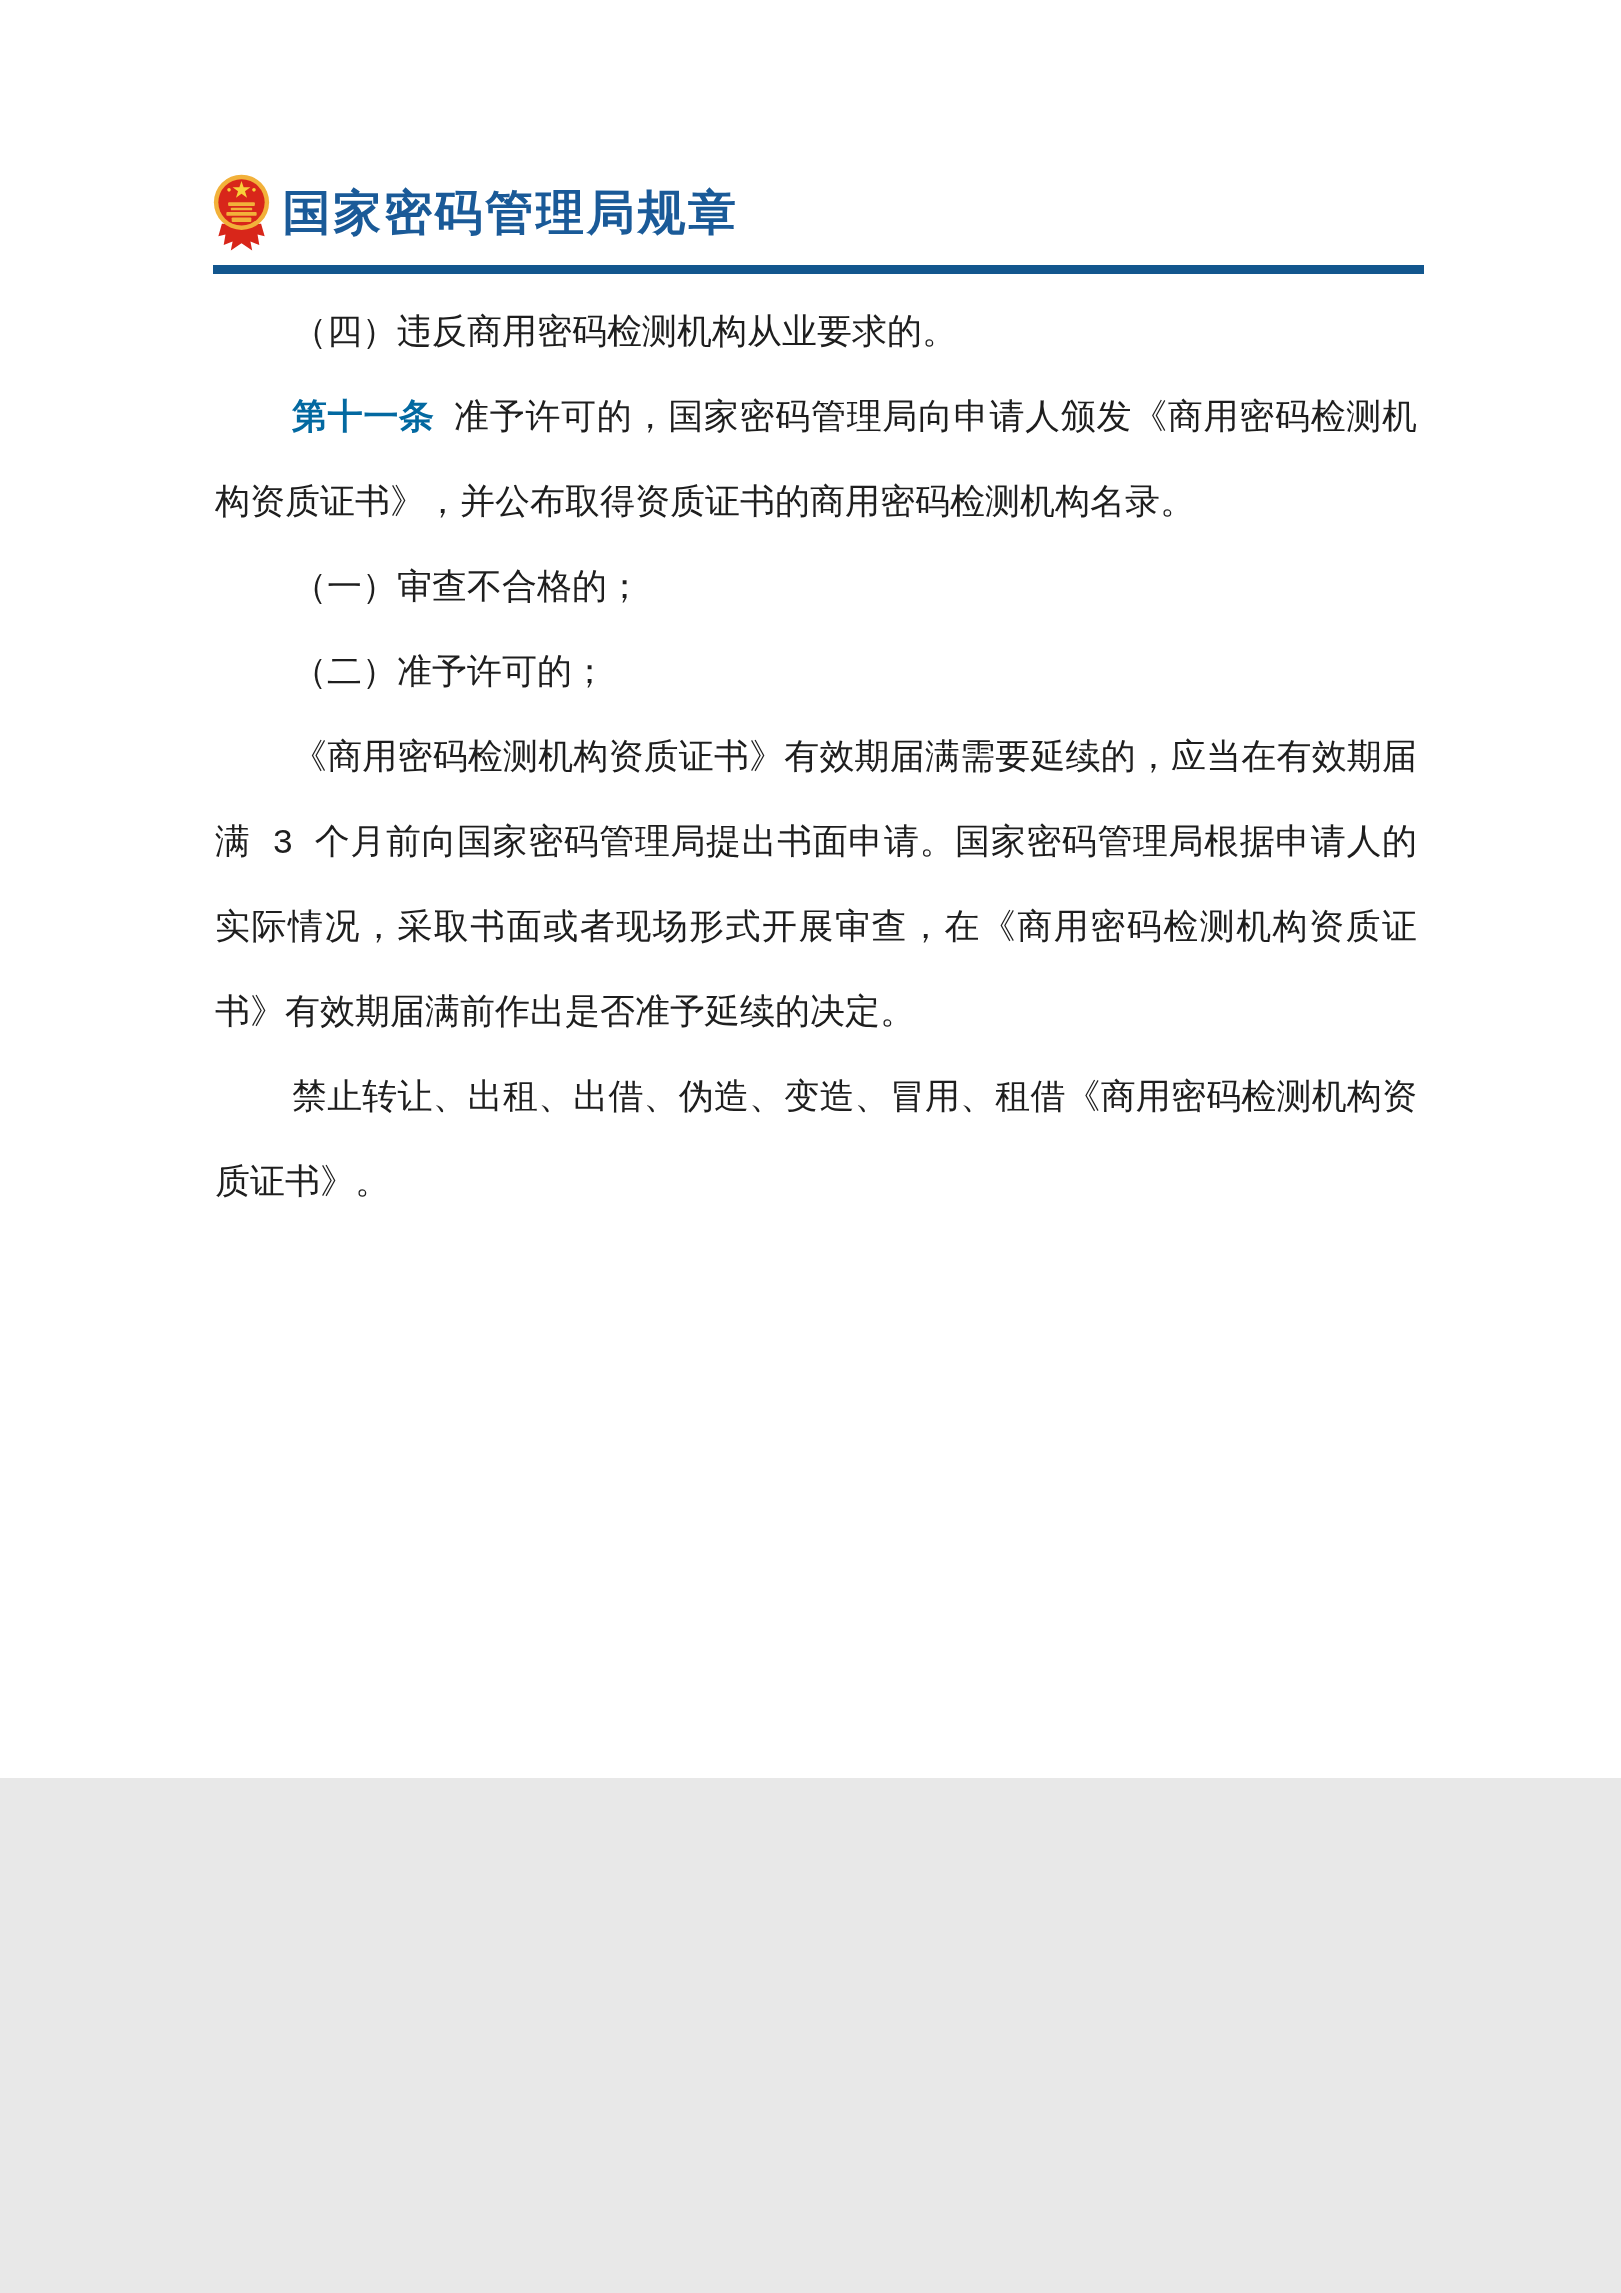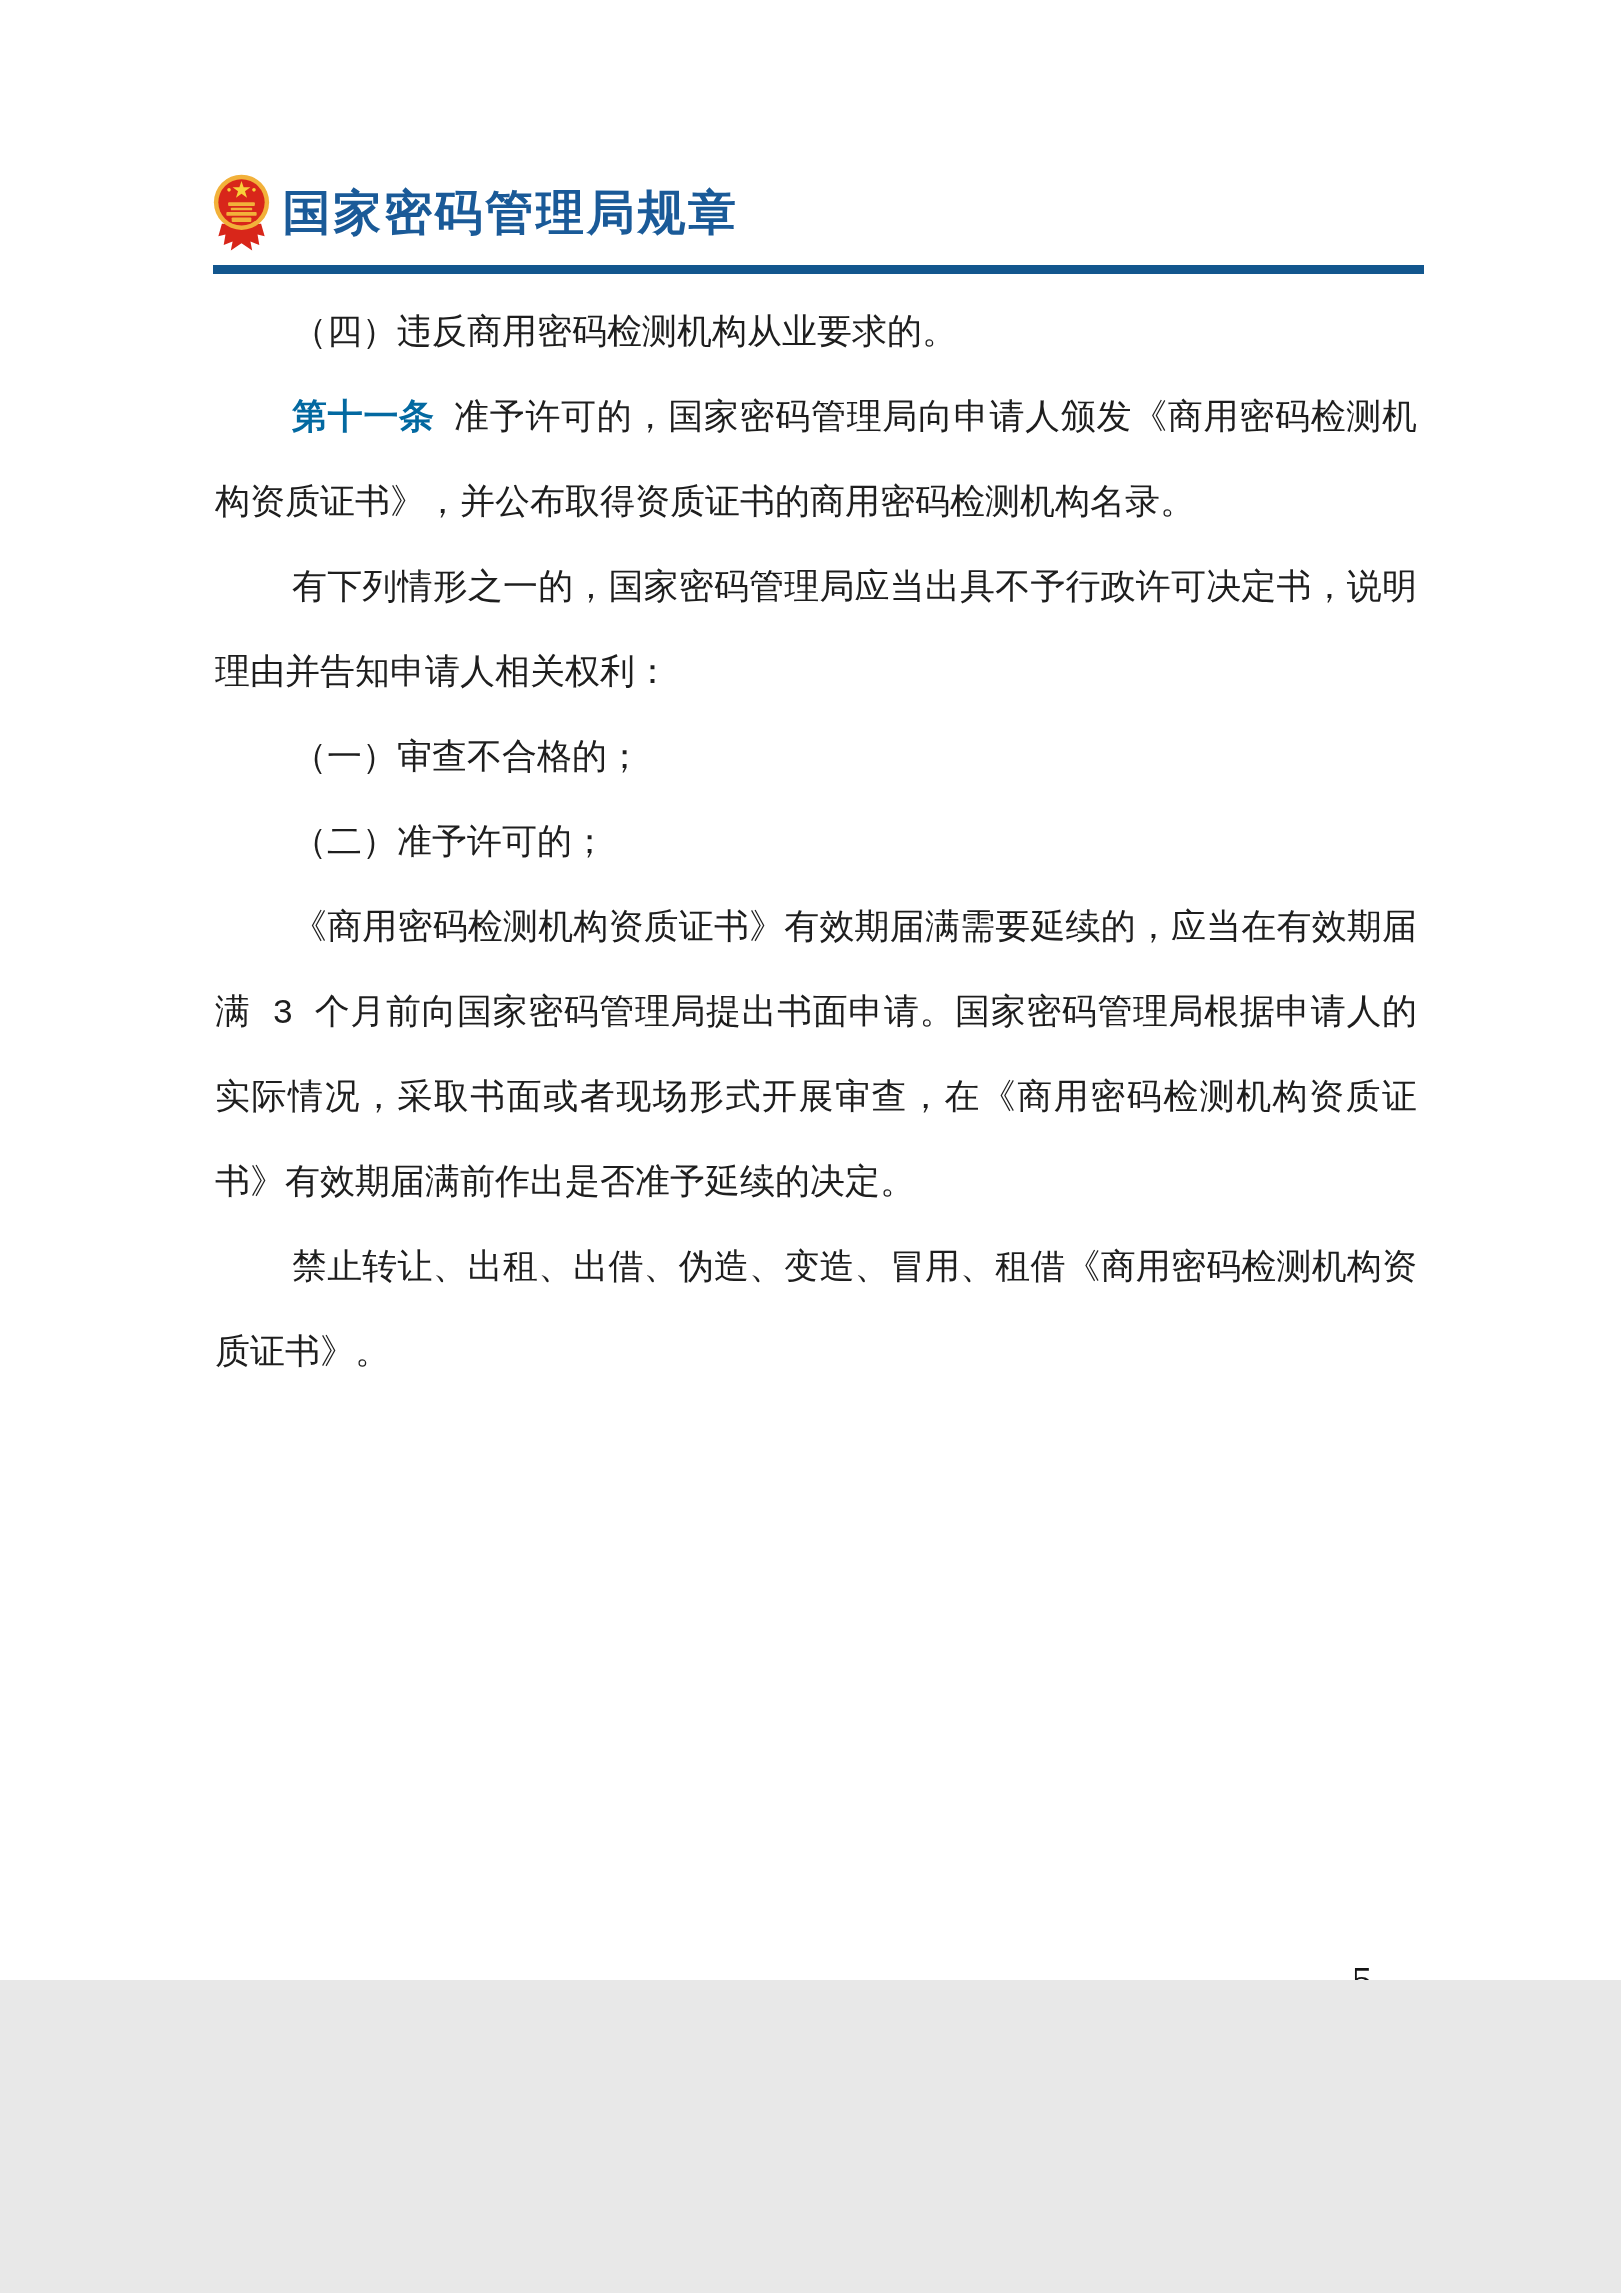--- a/index.html
+++ b/index.html
@@ -3,21 +3,21 @@
 <meta charset="utf-8">
 <style>
   html, body {
     margin: 0;
     padding: 0;
     background: #e8e8e8;
   }
   .page {
     position: relative;
     width: 1622px;
-    height: 1980px;
+    height: 1778px;
     margin: 0 auto;
     background: #ffffff;
     overflow: hidden;
     font-family: "DejaVu Serif", "Liberation Serif", serif;
   }
   
   .header {
     position: absolute;
     left: 213px;
     top: 172px;
@@ -125,21 +125,20 @@
       <rect x="21" y="51" width="22" height="5" rx="1" fill="#f2b13a"></rect>
     </svg>
     <div class="header-title">国家密码管理局规章</div>
   </div>
 
   <div class="rule rule-top"></div>
 
   <div class="doc-body">
     <p class="para"><span>（四）违反商用密码检测机构从业要求的。</span></p>
     <p class="para"><span class="article-no">第十一条</span><span>准予许可的，国家密码管理局向申请人颁发《商用密码检测机构资质证书》，并公布取得资质证书的商用密码检测机构名录。</span></p>
-    <p class="para"><span>有下列情形之一的，国家密码管理局应当出具不予行政许可决定书，说明理由并告知申请人相关权利：</span></p>
     <p class="para"><span>（一）审查不合格的；</span></p>
     <p class="para"><span>（二）准予许可的；</span></p>
     <p class="para"><span>《商用密码检测机构资质证书》有效期届满需要延续的，应当在有效期届满 3 个月前向国家密码管理局提出书面申请。国家密码管理局根据申请人的实际情况，采取书面或者现场形式开展审查，在《商用密码检测机构资质证书》有效期届满前作出是否准予延续的决定。</span></p>
     <p class="para"><span>禁止转让、出租、出借、伪造、变造、冒用、租借《商用密码检测机构资质证书》。</span></p>
   </div>
 
   <div class="page-number">－ 5 －</div>
   <div class="rule rule-bottom"></div>
   <div class="publisher">国家密码管理局发布</div>
 

